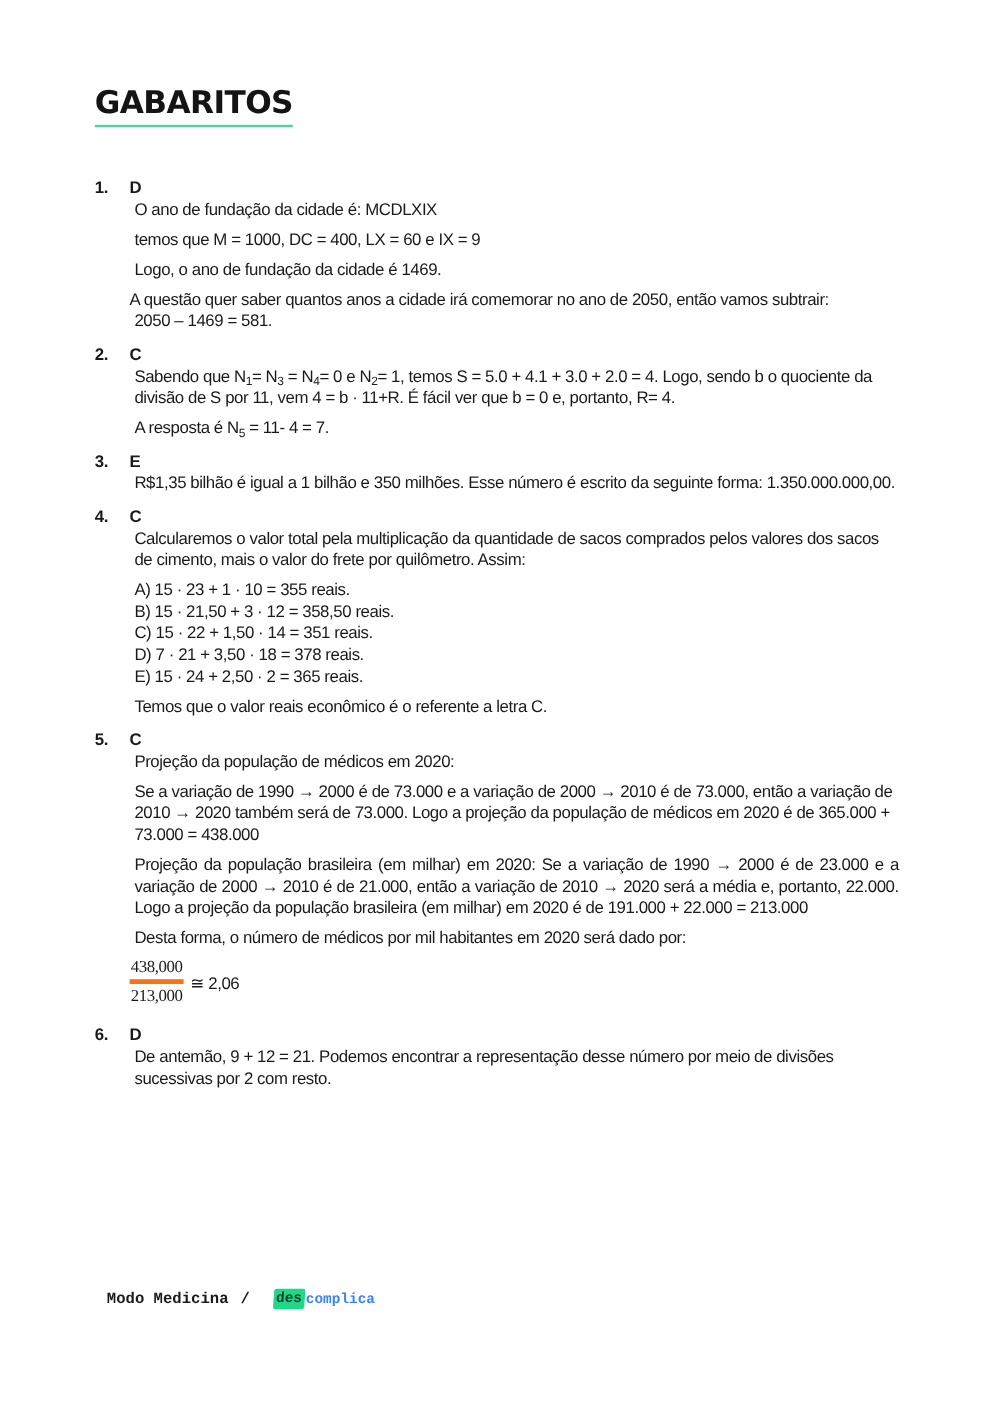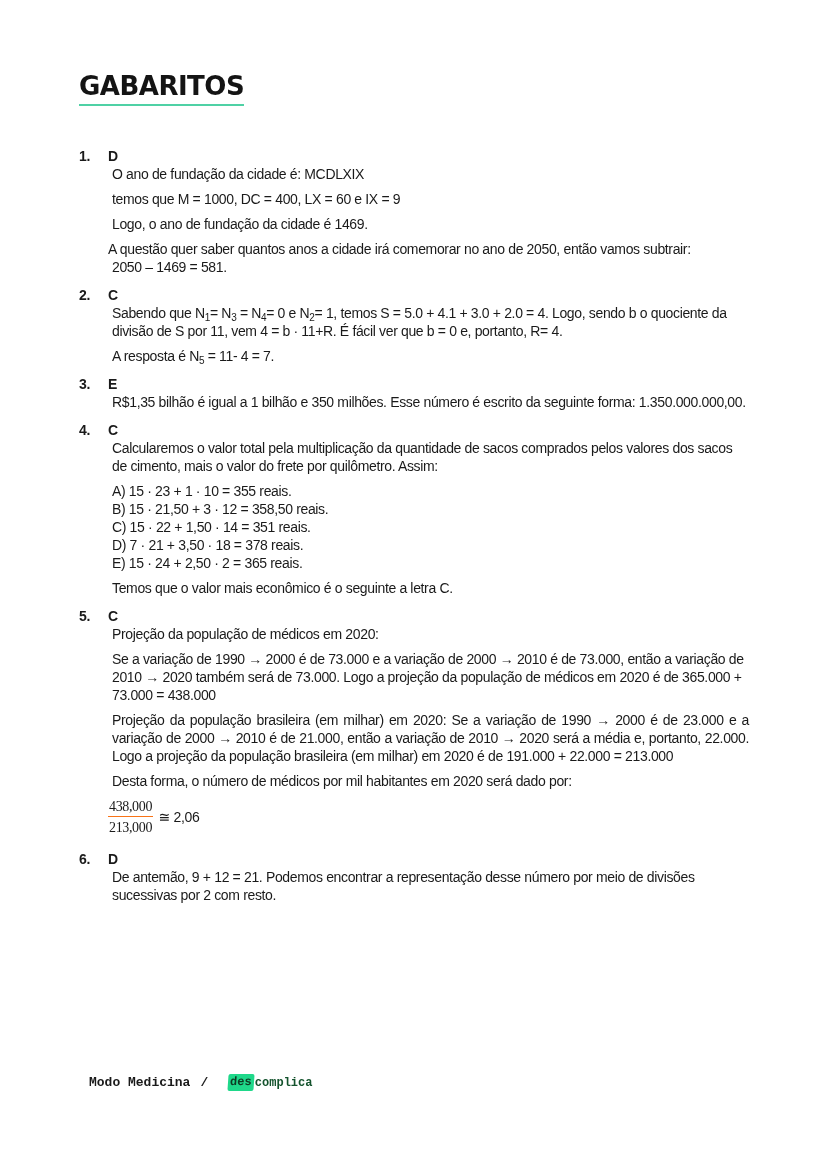--- a/index.html
+++ b/index.html
@@ -24,35 +24,35 @@
   }
   .item .ans { font-weight: bold; display: block; }
   .para { margin: 0 0 7px 4px; }
   .para.tight { margin: 0; }
   .justify { text-align: justify; }
   sub { font-size: 10px; vertical-align: -3px; line-height: 0; }
   .frac {
     display: inline-flex; flex-direction: column; align-items: center;
     vertical-align: middle; font-family: "Liberation Serif", serif; font-size: 14px;
   }
-  .frac .n { border-bottom: 1px solid #f97316; padding: 0 1px 1px 1px; line-height: 17px; }
+  .frac .n { border-bottom: 4px solid #f97316; padding: 0 1px 1px 1px; line-height: 17px; }
   .frac .d { padding-top: 2px; line-height: 17px; }
   .approx { font-family: Liberation Sans, sans-serif; font-size: 14px; vertical-align: middle; margin-left: 2px; }
   .fracwrap { margin: 8px 0 14px 0; }
   .footer {
     position: absolute; left: 89px; top: 1074px; display: flex; align-items: center;
     font-size: 13px; font-weight: bold; color: #1a1a1a; font-family: Liberation Mono, monospace;
   }
   .footer .slash { margin-left: 10px; font-weight: bold; }
   .logo { margin-left: 20px; display: flex; align-items: center; font-weight: bold; font-size: 12px; }
   .logo .des {
     background: #1fd88a; color: #0d3a23; padding: 1px 2px 2px 2px;
     border-radius: 2px; transform: skewX(-4deg);
   }
-  .logo .rest { color: #14532d; margin-left: 1px; }
+  .logo .rest { color: #3b82f6; margin-left: 1px; }
 </style>
 </head>
 <body>
 
 <div class="title">GABARITOS</div>
 
 <div class="content">
 
   <div class="item">
     <span class="num">1.</span>
@@ -81,21 +81,21 @@
     <span class="num">4.</span>
     <span class="ans">C</span>
     <p class="para">Calcularemos o valor total pela multiplicação da quantidade de sacos comprados pelos valores dos sacos de cimento, mais o valor do frete por quilômetro. Assim:</p>
     <div class="para">
       <div>A) 15 · 23 + 1 · 10 = 355 reais.</div>
       <div>B) 15 · 21,50 + 3 · 12 = 358,50 reais.</div>
       <div>C) 15 · 22 + 1,50 · 14 = 351 reais.</div>
       <div>D) 7 · 21 + 3,50 · 18 = 378 reais.</div>
       <div>E) 15 · 24 + 2,50 · 2 = 365 reais.</div>
     </div>
-    <p class="para">Temos que o valor mais econômico é o seguinte a letra C.</p>
+    <p class="para">Temos que o valor reais econômico é o referente a letra C.</p>
   </div>
 
   <div class="item">
     <span class="num">5.</span>
     <span class="ans">C</span>
     <p class="para">Projeção da população de médicos em 2020:</p>
     <p class="para">Se a variação de 1990 → 2000 é de 73.000 e a variação de 2000 → 2010 é de 73.000, então a variação de 2010 → 2020 também será de 73.000. Logo a projeção da população de médicos em 2020 é de 365.000 + 73.000 = 438.000</p>
     <p class="para justify">Projeção da população brasileira (em milhar) em 2020: Se a variação de 1990 → 2000 é de 23.000 e a variação de 2000 → 2010 é de 21.000, então a variação de 2010 → 2020 será a média e, portanto, 22.000. Logo a projeção da população brasileira (em milhar) em 2020 é de 191.000 + 22.000 = 213.000</p>
     <p class="para">Desta forma, o número de médicos por mil habitantes em 2020 será dado por:</p>
     <div class="fracwrap">

